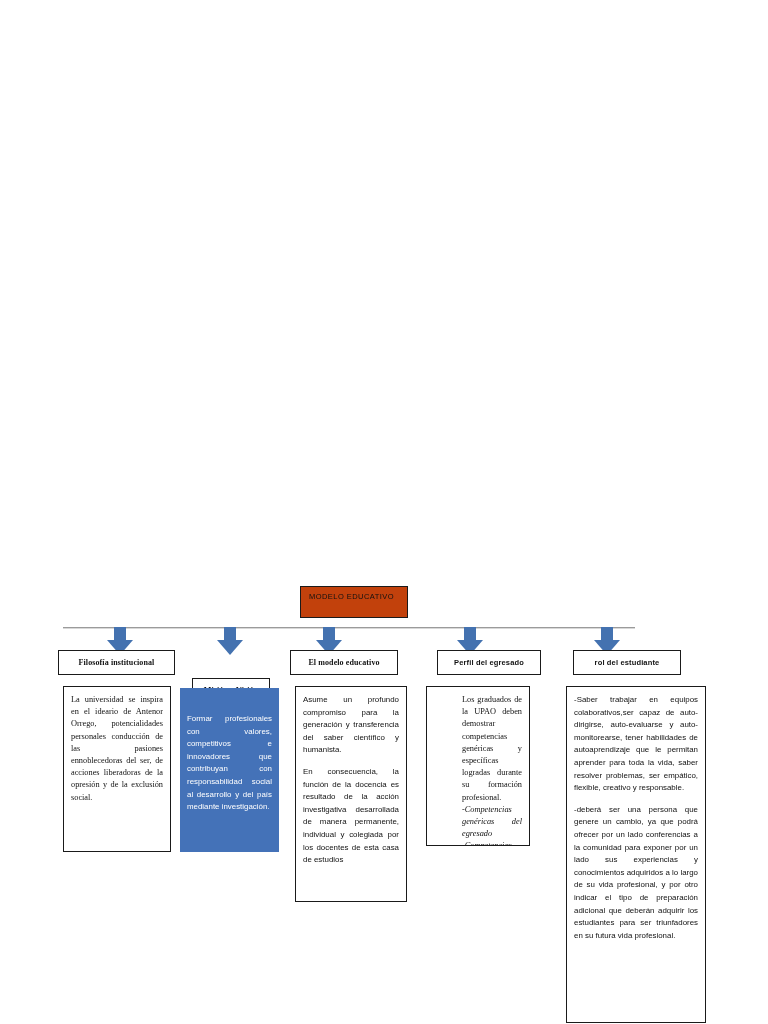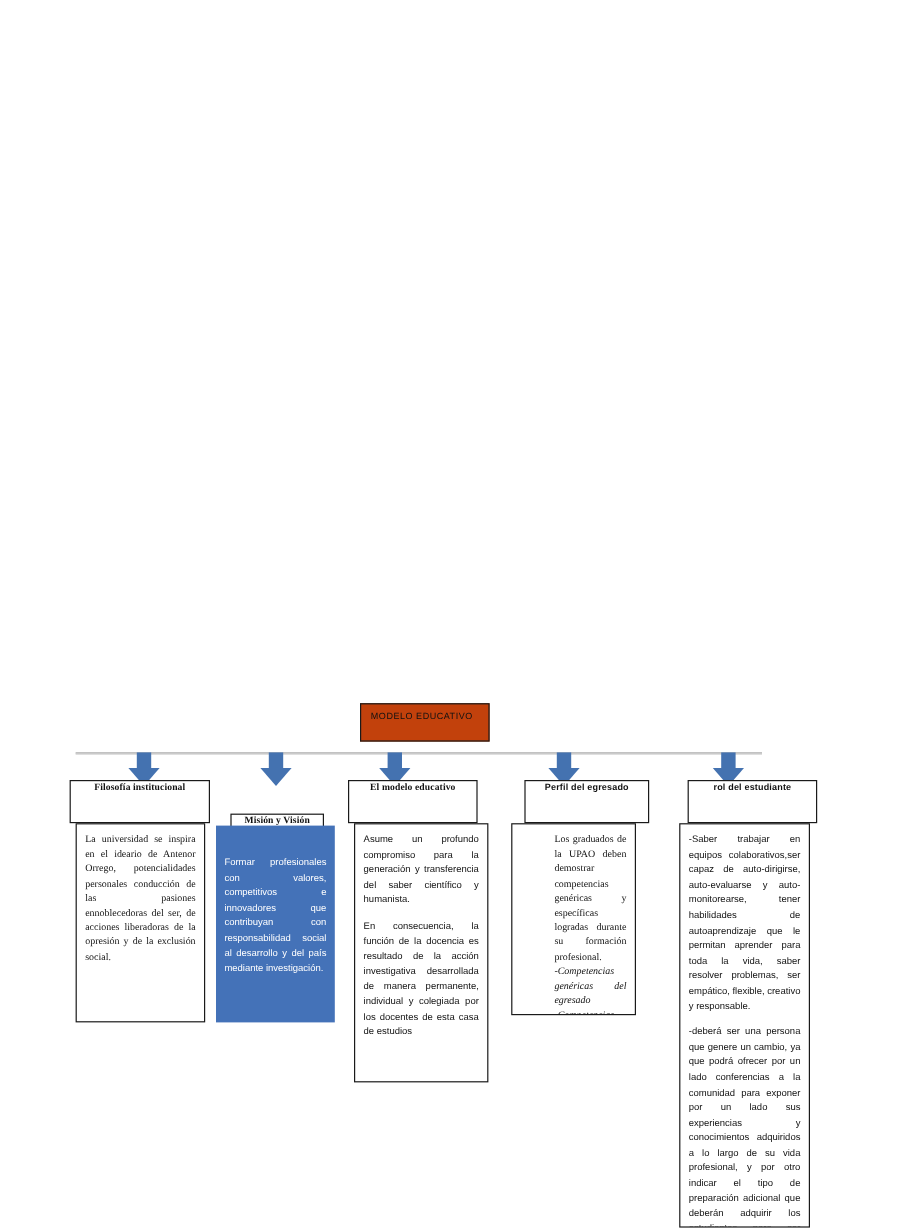--- a/index.html
+++ b/index.html
@@ -83,26 +83,26 @@
     width: 0;
     height: 0;
     border-left: 13px solid transparent;
     border-right: 13px solid transparent;
     border-top: 15px solid #4472b0;
   }
 
   
   .cat-box {
     position: absolute;
-    height: 36px;
+    height: 25px;
     border: 1px solid #1a1a1a;
     background: #ffffff;
     box-sizing: border-box;
     display: flex;
-    align-items: flex-start;
+    align-items: center;
     justify-content: center;
   }
   .cat-label {
     font-family: "Liberation Serif", serif;
     font-size: 8px;
     font-weight: bold;
     color: #111111;
     white-space: nowrap;
     letter-spacing: 0.1px;
   }
@@ -221,18 +221,18 @@
     <p class="ctext sans-body">Asume un profundo compromiso para la generación y transferencia del saber científico y humanista.</p>
     <p class="ctext sans-body">En consecuencia, la función de la docencia es resultado de la acción investigativa desarrollada de manera permanente, individual y colegiada por los docentes de esta casa de estudios</p>
   </div>
 
   <div class="content-box" style="left:426px; top:686px; width:104px; height:160px;padding-left:35px;">
     <p class="ctext serif-body">Los graduados de la UPAO deben demostrar competencias genéricas y específicas logradas durante su formación profesional.</p>
     <p class="ctext serif-body ital-block" style="margin-top:0;">-Competencias genéricas del egresado</p>
     <p class="ctext serif-body ital-block" style="margin-top:0;">-Competencias conducción del egresado</p>
   </div>
 
-  <div class="content-box" style="left:566px; top:686px; width:109px; height:337px;">
+  <div class="content-box" style="left:566px; top:686px; width:140px; height:337px;">
     <p class="ctext sans-body">-Saber trabajar en equipos colaborativos,ser capaz de auto-dirigirse, auto-evaluarse y auto-monitorearse, tener habilidades de autoaprendizaje que le permitan aprender para toda la vida, saber resolver problemas, ser empático, flexible, creativo y responsable.</p>
     <p class="ctext sans-body">-deberá ser una persona que genere un cambio, ya que podrá ofrecer por un lado conferencias a la comunidad para exponer por un lado sus experiencias y conocimientos adquiridos a lo largo de su vida profesional, y por otro indicar el tipo de preparación adicional que deberán adquirir los estudiantes para ser triunfadores en su futura vida profesional.</p>
   </div>
 
 </div>
 
 </body></html>

